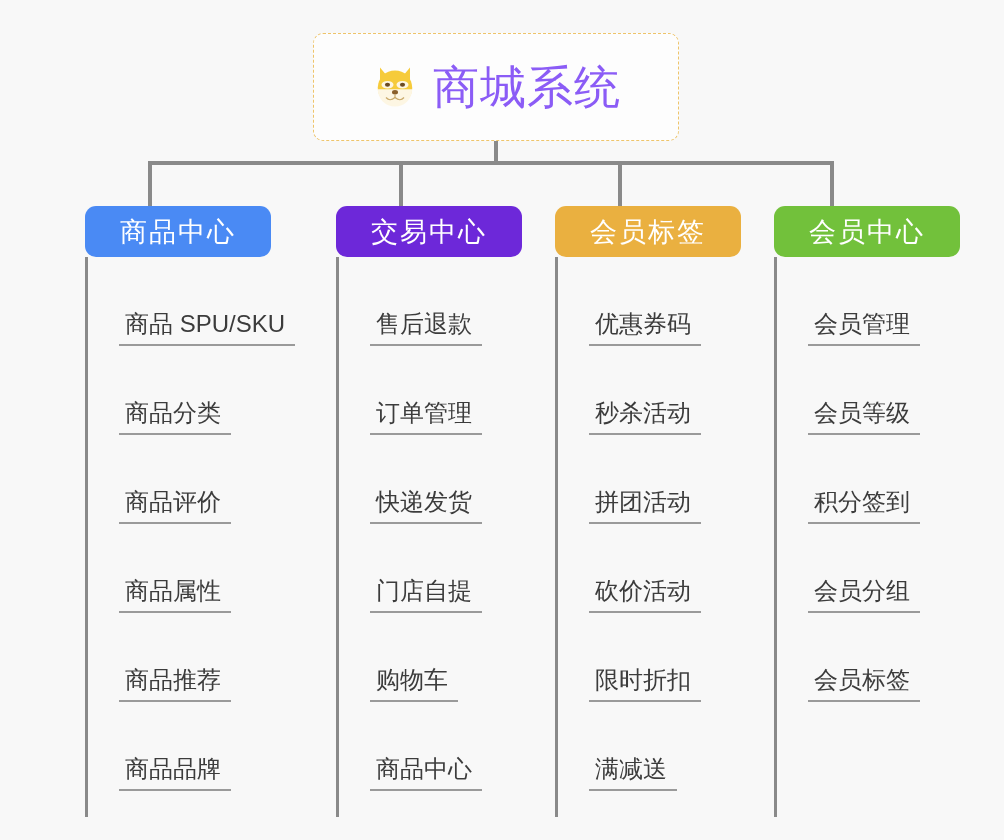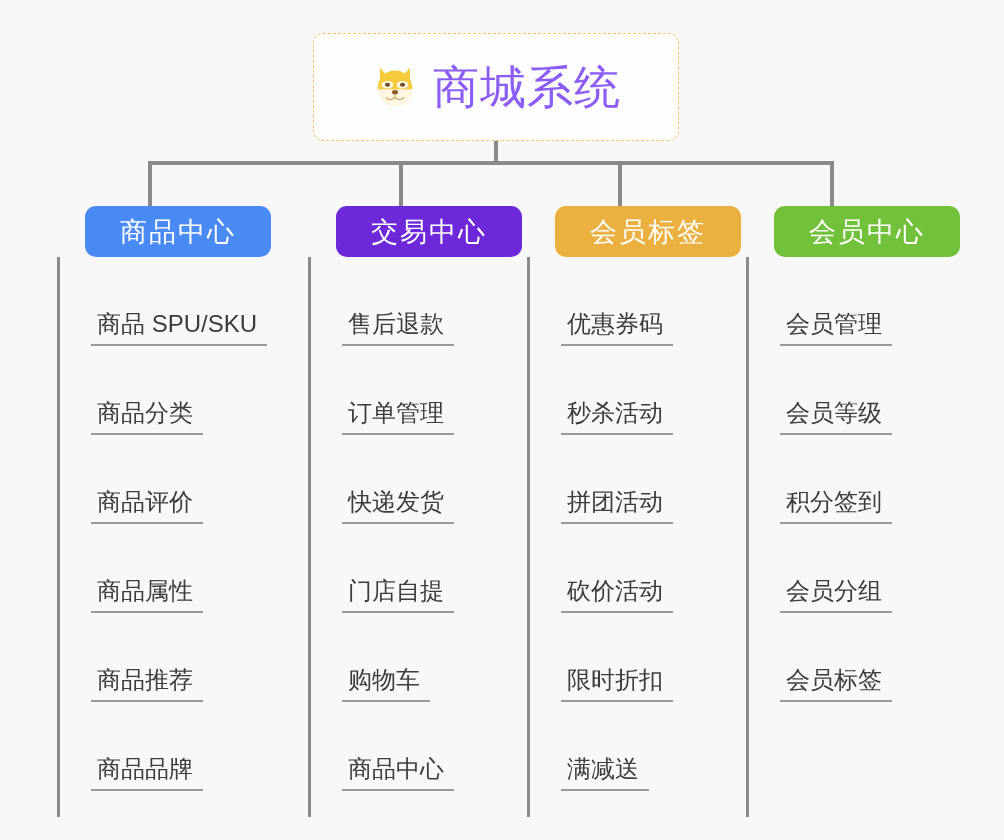--- a/index.html
+++ b/index.html
@@ -86,21 +86,21 @@
     align-items: center;
     justify-content: center;
     color: #ffffff;
     font-size: 27px;
     letter-spacing: 2px;
     white-space: nowrap;
     margin-left: 28px;
   }
   .col-body {
     position: relative;
-    margin-left: 0;
+    margin-left: 28px;
     padding-top: 0px;
   }
   .col-spine {
     position: absolute;
     left: 0;
     top: 0;
     width: 3px;
     background: #8a8a8a;
   }
   .leaf {

